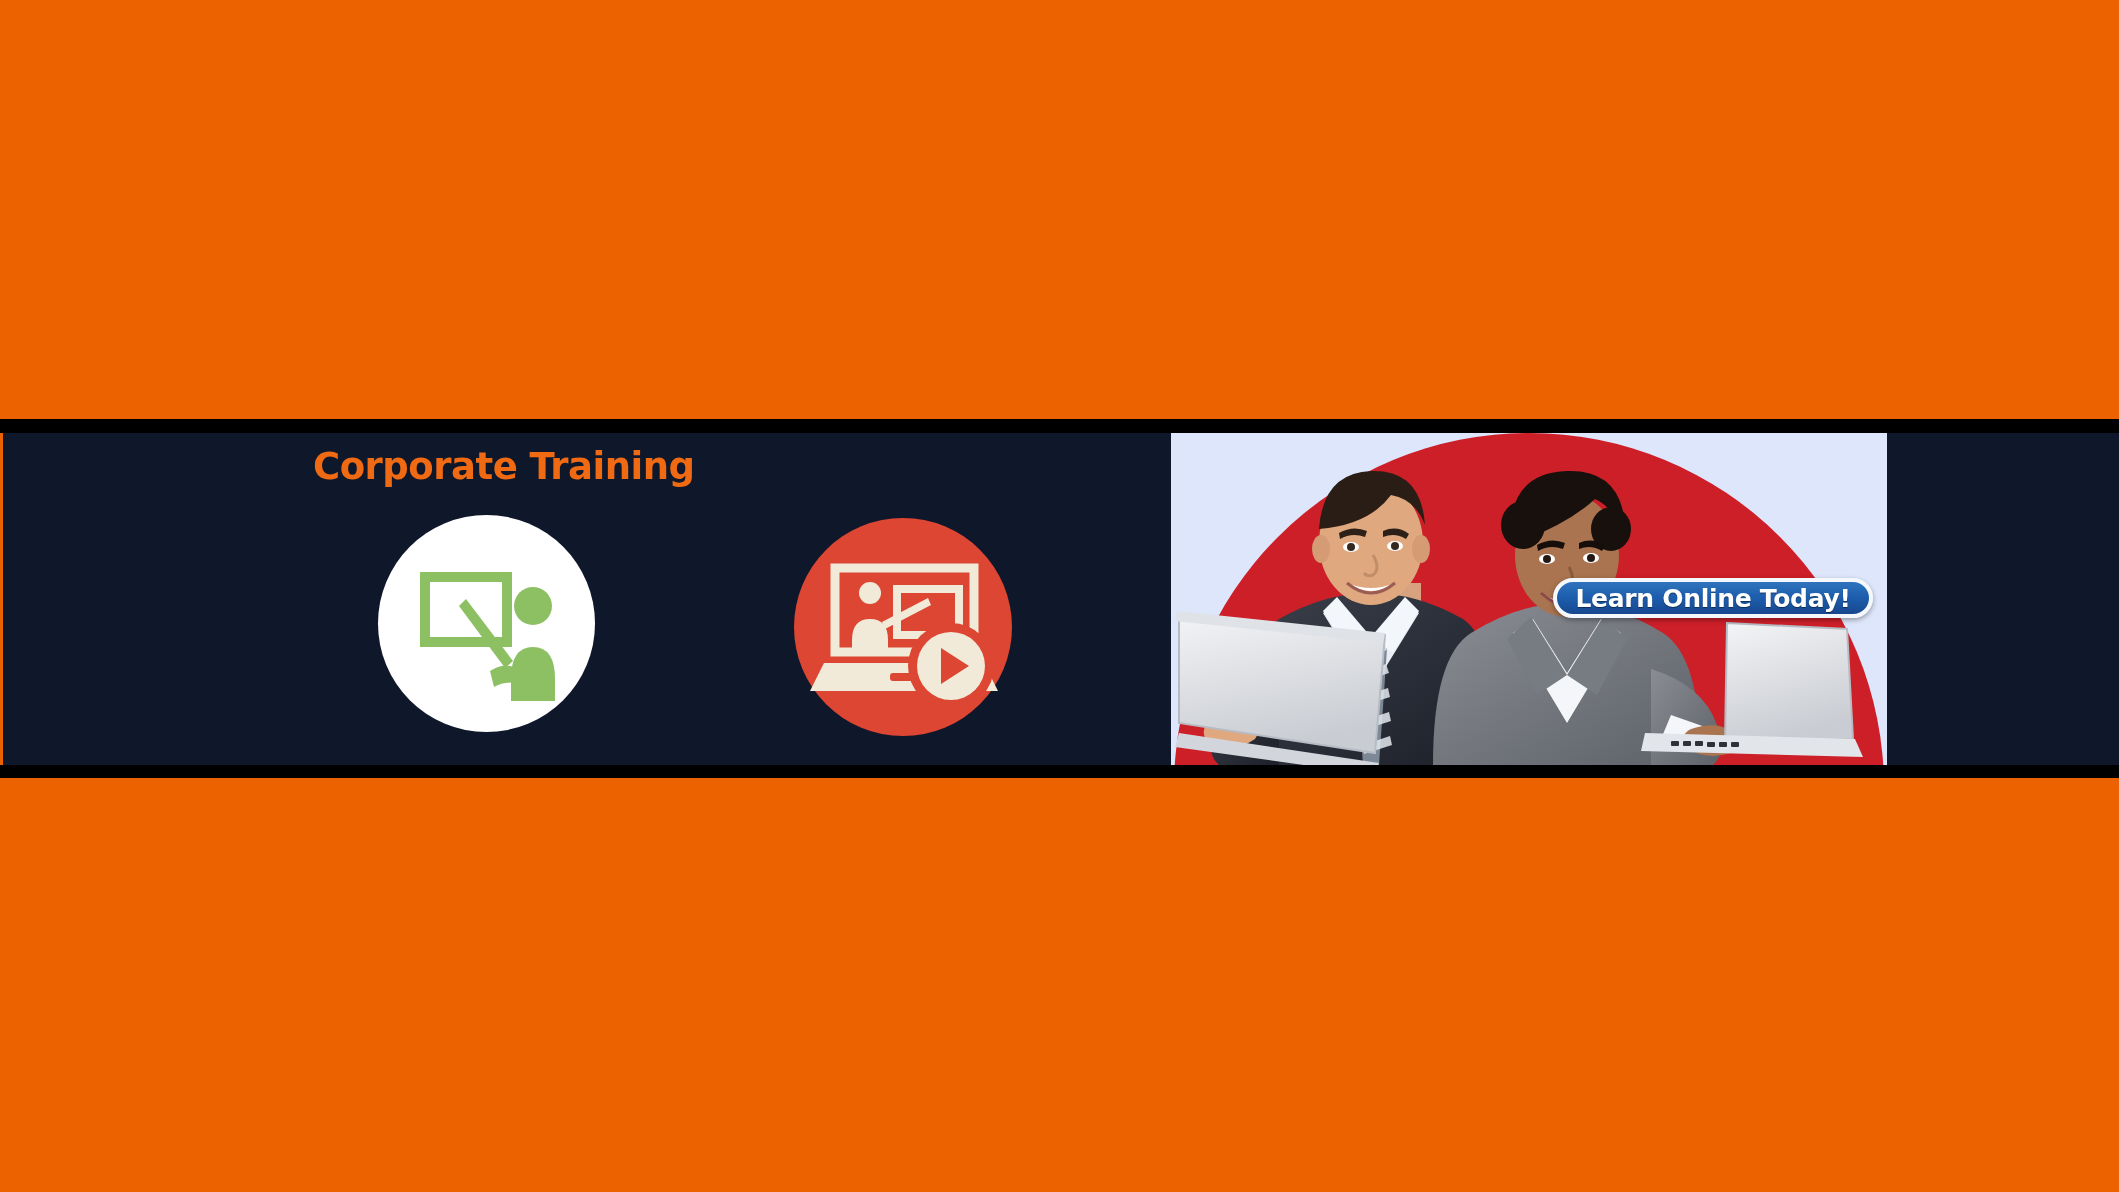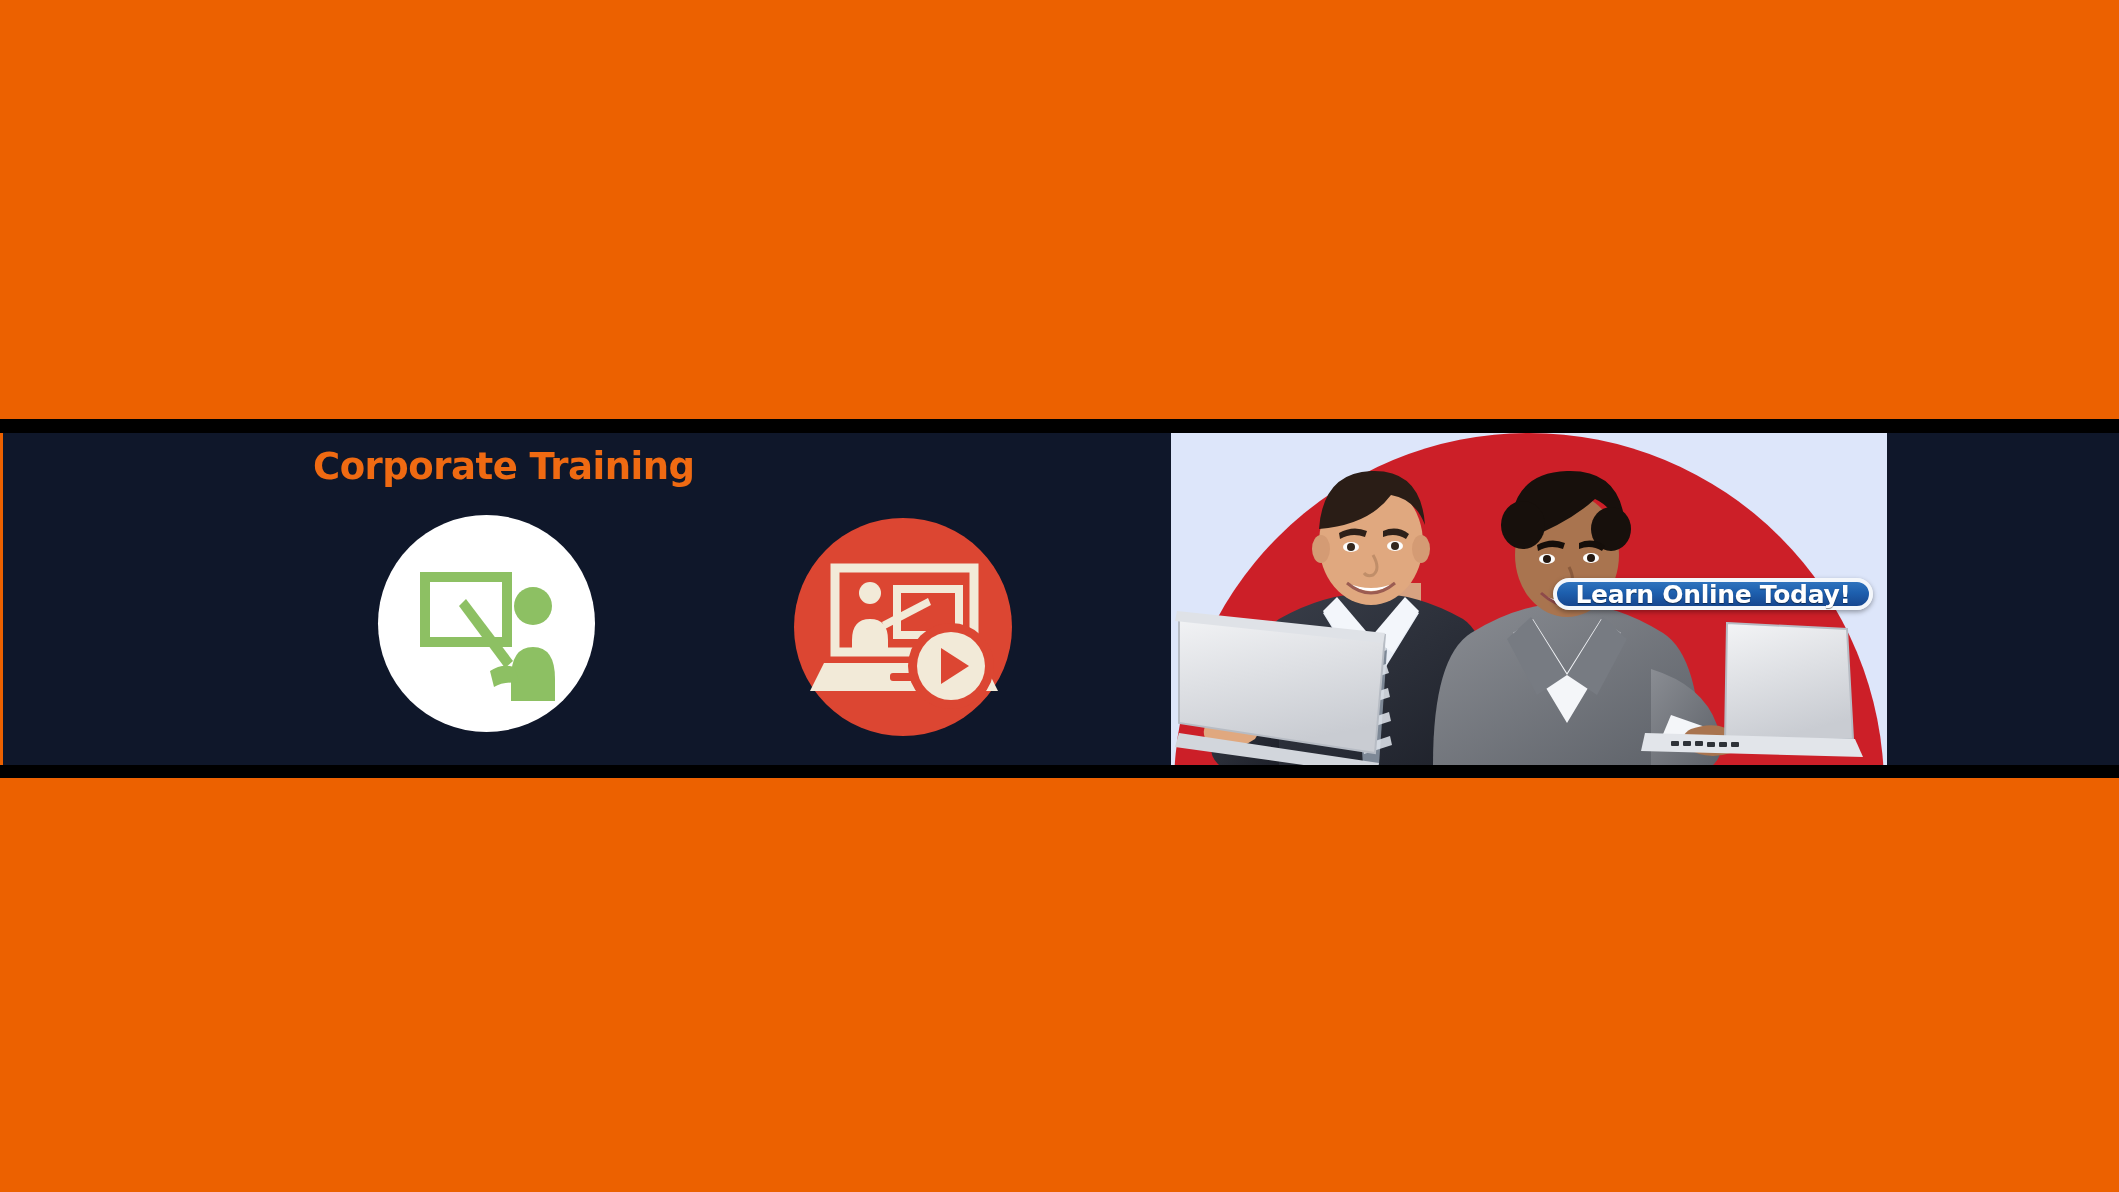--- a/index.html
+++ b/index.html
@@ -84,21 +84,21 @@
     overflow: hidden;
   }
   #photo svg { display: block; width: 716px; height: 332px; }
 
   
   #cta-button {
     position: absolute;
     left: 1553px;
     top: 578px;
     width: 320px;
-    height: 32px;
+    height: 40px;
     border-radius: 24px;
     background: linear-gradient(180deg, #2f73bd 0%, #1d5fae 45%, #17478f 100%);
     border: 4px solid #f4f7fb;
     box-sizing: border-box;
     box-shadow: 0 2px 5px rgba(0,0,0,0.35);
     display: flex;
     align-items: center;
     justify-content: center;
     cursor: pointer;
   }

